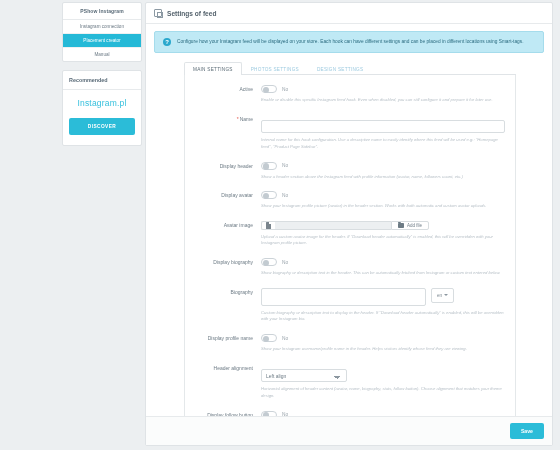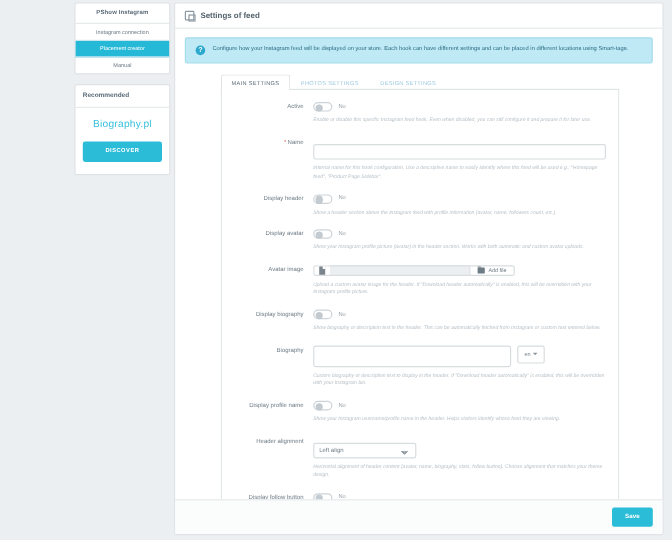--- a/index.html
+++ b/index.html
@@ -249,21 +249,21 @@
   <div class="sidebar">
     <div class="side-card">
       <div class="side-title">PShow Instagram</div>
       <div class="side-item">Instagram connection</div>
       <div class="side-item active">Placement creator</div>
       <div class="side-item">Manual</div>
     </div>
     <div class="side-card">
       <div class="rec-title">Recommended</div>
       <div class="rec-body">
-        <div class="rec-brand">Biography.pl</div>
+        <div class="rec-brand">Instagram.pl</div>
         <button class="rec-btn">DISCOVER</button>
       </div>
     </div>
   </div>
 
   <div class="main">
 
     <div class="panel-head">
       <span class="head-icon"></span>
       <span>Settings of feed</span>

